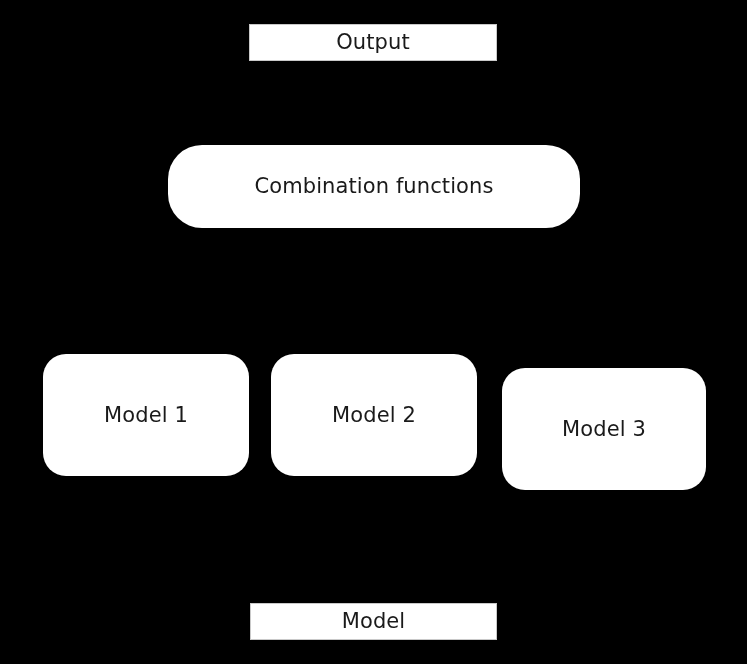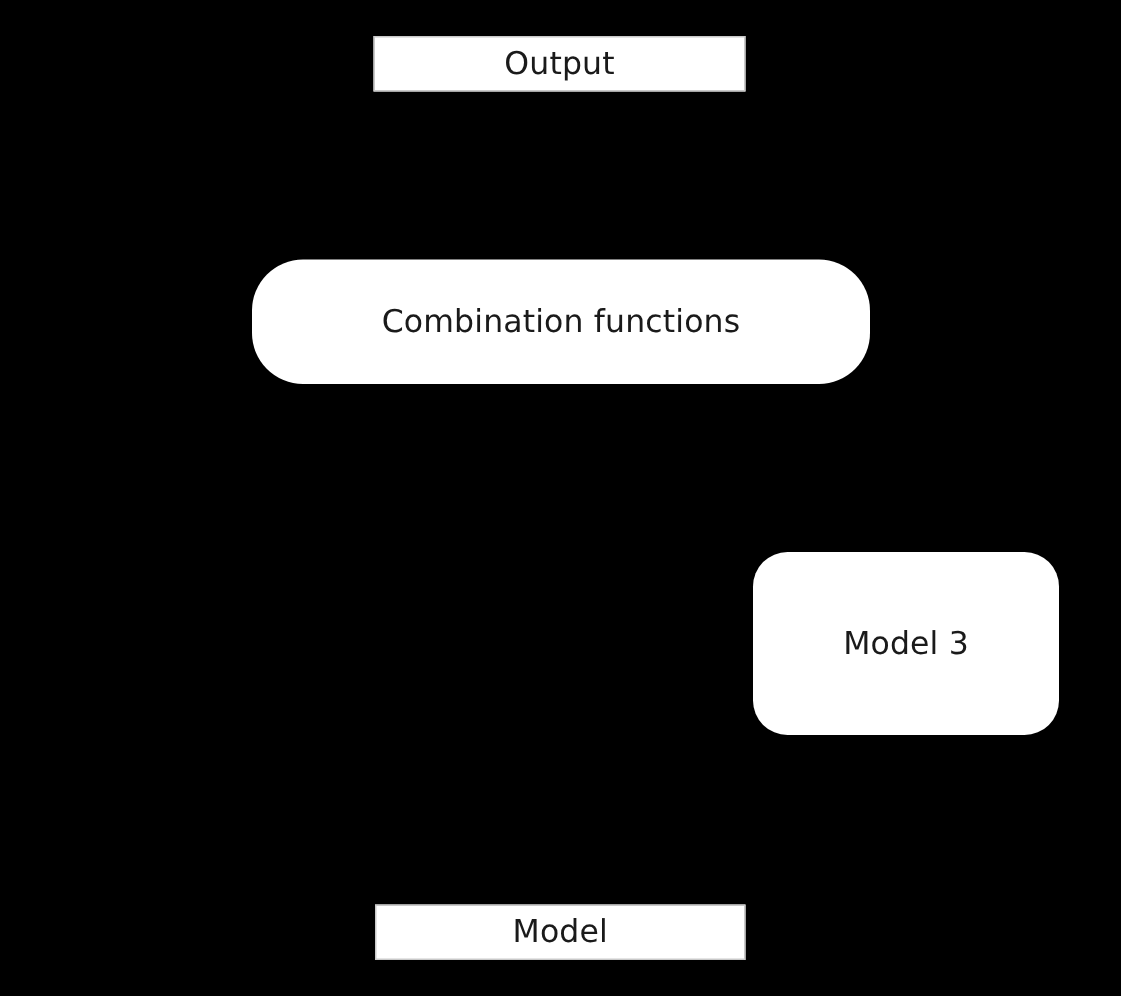--- a/index.html
+++ b/index.html
@@ -47,21 +47,20 @@
     left: 249px;
     top: 24px;
     width: 248px;
     height: 37px;
   }
   #node-combination {
     left: 168px;
     top: 145px;
     width: 412px;
     height: 83px;
-    margin-top: 28px;
   }
   #node-model-1 {
     left: 43px;
     top: 354px;
     width: 206px;
     height: 122px;
   }
   #node-model-2 {
     left: 271px;
     top: 354px;
@@ -87,21 +86,27 @@
 <div id="canvas">
 
   <div class="node node--rect" id="node-output">
     <span>Output</span>
   </div>
 
   <div class="node node--pill" id="node-combination">
     <span>Combination functions</span>
   </div>
 
+  <div class="node node--rounded" id="node-model-1">
+    <span>Model 1</span>
+  </div>
 
+  <div class="node node--rounded" id="node-model-2">
+    <span>Model 2</span>
+  </div>
 
   <div class="node node--rounded" id="node-model-3">
     <span>Model 3</span>
   </div>
 
   <div class="node node--rect" id="node-input">
     <span>Model</span>
   </div>
 
 </div>

